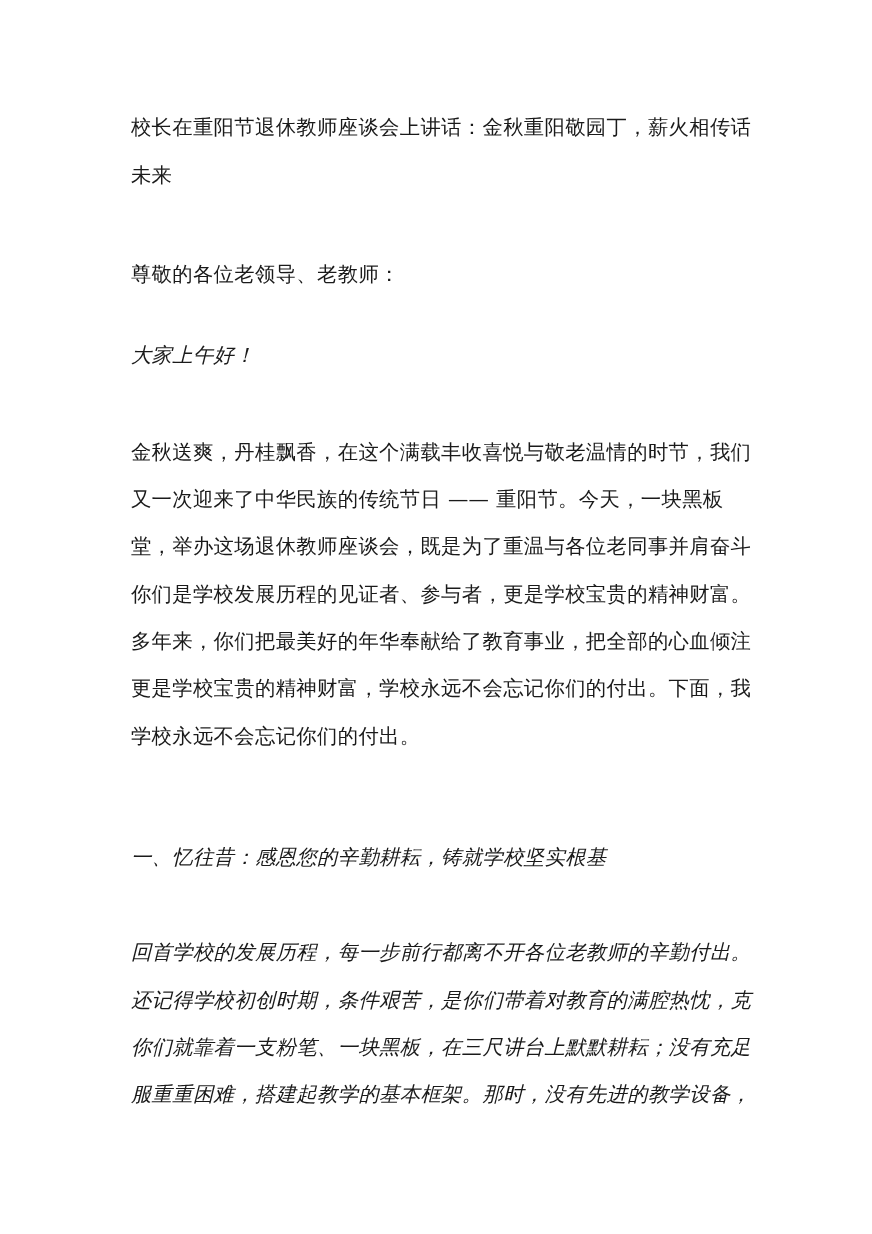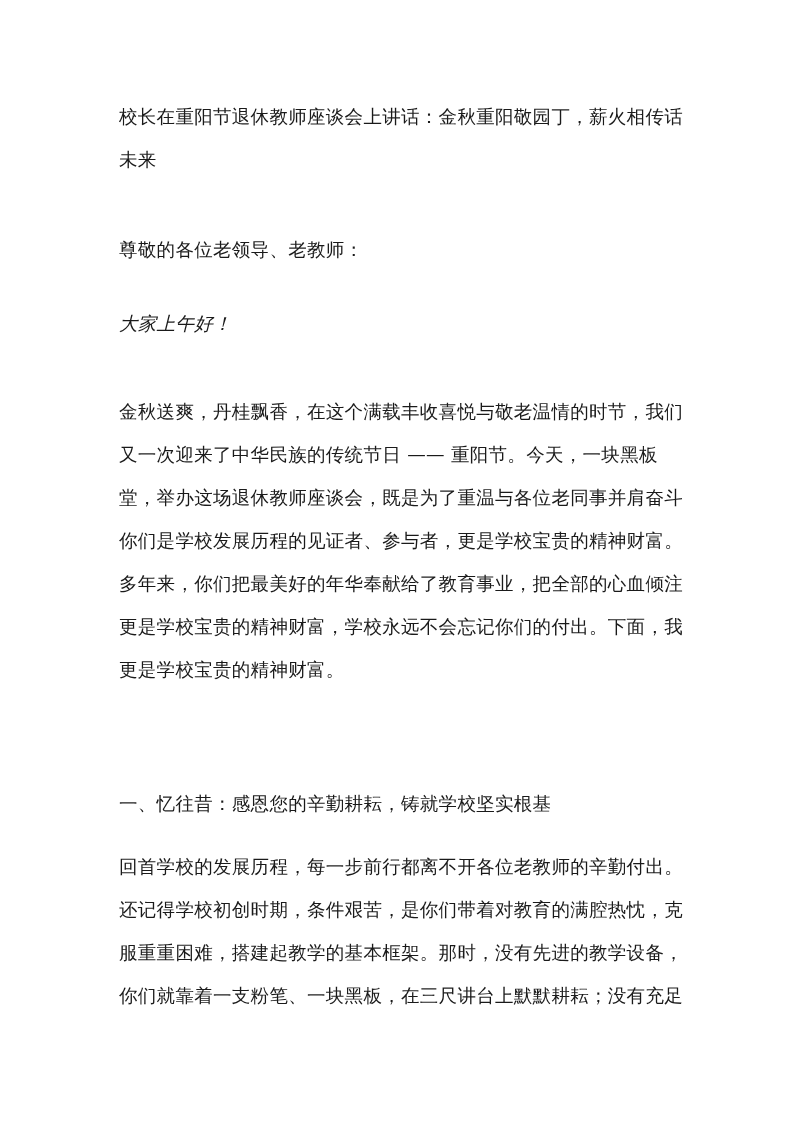--- a/index.html
+++ b/index.html
@@ -28,27 +28,27 @@
     <span class="line">大家上午好！</span>
   </div>
 
   <div class="p" style="top:390px;">
     <span class="line">金秋送爽，丹桂飘香，在这个满载丰收喜悦与敬老温情的时节，我们</span>
     <span class="line">又一次迎来了中华民族的传统节日 —— 重阳节。今天，一块黑板</span>
     <span class="line">堂，举办这场退休教师座谈会，既是为了重温与各位老同事并肩奋斗</span>
     <span class="line">你们是学校发展历程的见证者、参与者，更是学校宝贵的精神财富。</span>
     <span class="line">多年来，你们把最美好的年华奉献给了教育事业，把全部的心血倾注</span>
     <span class="line">更是学校宝贵的精神财富，学校永远不会忘记你们的付出。下面，我</span>
-    <span class="line">更是学校宝贵的精神财富。</span>
+    <span class="line">学校永远不会忘记你们的付出。</span>
   </div>
 
-  <div class="p" style="top:782px;">
+  <div class="p" style="top:758px;font-style:italic;">
     <span class="line">一、忆往昔：感恩您的辛勤耕耘，铸就学校坚实根基</span>
   </div>
 
-  <div class="p" style="top:845px;">
+  <div class="p" style="top:845px;font-style:italic;">
     <span class="line">回首学校的发展历程，每一步前行都离不开各位老教师的辛勤付出。</span>
     <span class="line">还记得学校初创时期，条件艰苦，是你们带着对教育的满腔热忱，克</span>
+    <span class="line">你们就靠着一支粉笔、一块黑板，在三尺讲台上默默耕耘；没有充足</span>
     <span class="line">服重重困难，搭建起教学的基本框架。那时，没有先进的教学设备，</span>
-    <span class="line">你们就靠着一支粉笔、一块黑板，在三尺讲台上默默耕耘；没有充足</span>
   </div>
 
 </div>
 
 </body></html>

